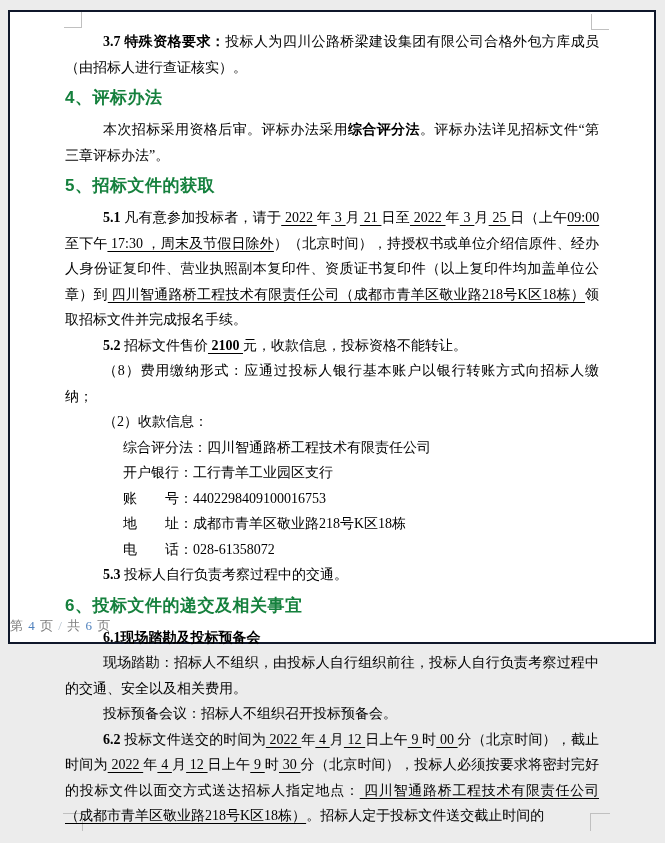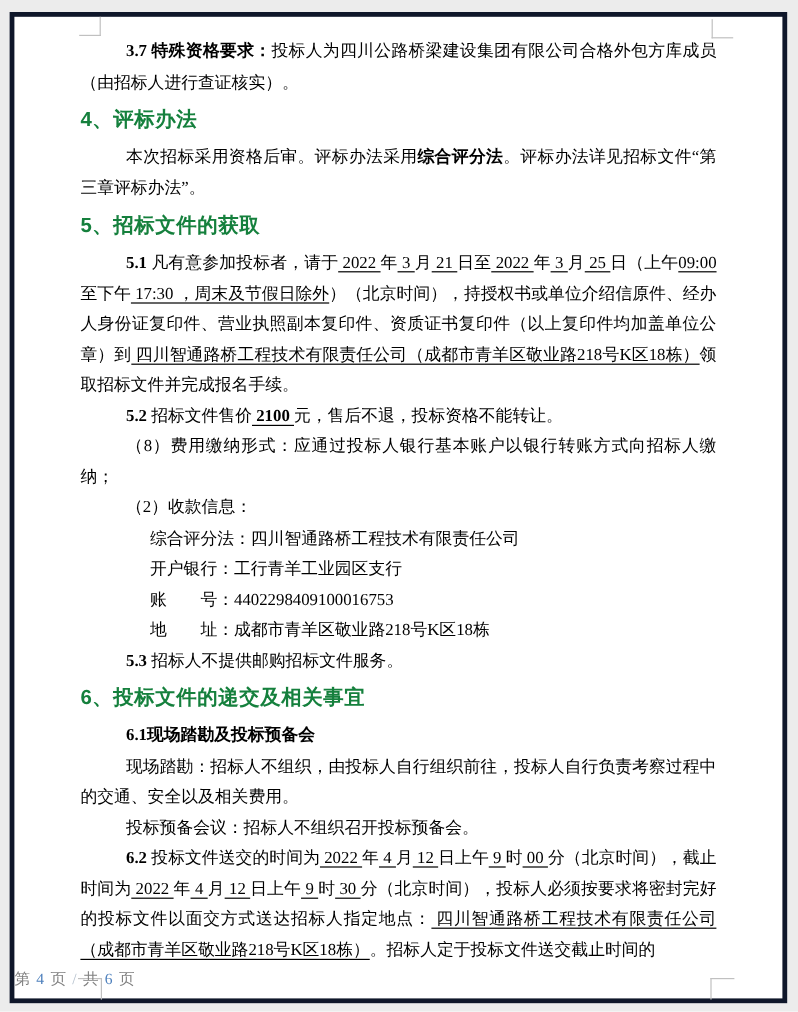--- a/index.html
+++ b/index.html
@@ -5,23 +5,23 @@
   * { margin:0; padding:0; box-sizing:border-box; }
   html,body { width:665px; height:843px; }
   body {
     background:#ececec;
     font-family:"Liberation Serif","DejaVu Serif",serif;
     position:relative;
     overflow:hidden;
   }
   .page {
     position:absolute; left:8px; top:10px;
-    width:648px; height:826px;
+    width:648px; height:634px;
     background:#ffffff;
-    border:4px solid #0f172a;
+    border:2px solid #0f172a;
   }
   .content {
     position:absolute; left:55px; right:55px; top:17px;
     color:#000;
   }
   .p {
     font-size:14px; line-height:25.5px;
     text-align:justify;
     color:#000;
   }
@@ -57,28 +57,29 @@
   <div class="mark tr"></div>
   <div class="mark bl"></div>
   <div class="mark br"></div>
 
   <div class="content">
     <p class="p ind"><span class="b">3.7 </span><span class="b">特殊资格要求：</span><span>投标人为四川公路桥梁建设集团有限公司合格外包方库成员（由招标人进行查证核实）。</span></p>
     <h2 class="h">4、评标办法</h2>
     <p class="p ind"><span>本次招标采用资格后审。评标办法采用</span><span class="b">综合评分法</span><span>。评标办法详见招标文件“第三章评标办法”。</span></p>
     <h2 class="h">5、招标文件的获取</h2>
     <p class="p ind"><span class="b">5.1</span><span> 凡有意参加投标者，请于</span><span class="u"> 2022 </span><span>年</span><span class="u"> 3 </span><span>月</span><span class="u"> 21 </span><span>日至</span><span class="u"> 2022 </span><span>年</span><span class="u"> 3 </span><span>月</span><span class="u"> 25 </span><span>日（上午</span><span class="u">09:00 </span><span> 至下午</span><span class="u"> 17:30 ，周末及节假日除外</span><span>）（北京时间），持授权书或单位介绍信原件、经办人身份证复印件、营业执照副本复印件、资质证书复印件（以上复印件均加盖单位公章）到</span><span class="u"> 四川智通路桥工程技术有限责任公司（成都市青羊区敬业路218号K区18栋）</span><span>领取招标文件并完成报名手续。</span></p>
-    <p class="p ind"><span class="b">5.2</span><span> 招标文件售价</span><span class="b u"> 2100 </span><span>元，售后不退，投标资格不能转让。</span></p>
+    <p class="p ind"><span class="b">5.2</span><span> 招标文件售价</span><span class="b u"> 2100 </span><span>元，收款信息，投标资格不能转让。</span></p>
     <p class="p ind"><span>（8）费用缴纳形式：应通过投标人银行基本账户以银行转账方式向招标人缴纳；</span></p>
     <p class="p ind"><span>（2）收款信息：</span></p>
     <p class="p ind2"><span>综合评分法：四川智通路桥工程技术有限责任公司</span></p>
     <p class="p ind2"><span>开户银行：工行青羊工业园区支行</span></p>
     <p class="p ind2"><span>账　　号：4402298409100016753</span></p>
     <p class="p ind2"><span>地　　址：成都市青羊区敬业路218号K区18栋</span></p>
-    <p class="p ind"><span class="b">5.3</span><span> 招标人不提供邮购招标文件服务。</span></p>
+    <p class="p ind2"><span>电　　话：028-61358072</span></p>
+    <p class="p ind"><span class="b">5.3</span><span> 投标人自行负责考察过程中的交通。</span></p>
     <h2 class="h">6、投标文件的递交及相关事宜</h2>
     <p class="p ind"><span class="b">6.1现场踏勘及投标预备会</span></p>
     <p class="p ind"><span>现场踏勘：招标人不组织，由投标人自行组织前往，投标人自行负责考察过程中的交通、安全以及相关费用。</span></p>
     <p class="p ind"><span>投标预备会议：招标人不组织召开投标预备会。</span></p>
     <p class="p ind"><span class="b">6.2</span><span> 投标文件送交的时间为</span><span class="u"> 2022 </span><span>年</span><span class="u"> 4 </span><span>月</span><span class="u"> 12 </span><span>日上午</span><span class="u"> 9 </span><span>时</span><span class="u"> 00 </span><span>分（北京时间），截止时间为</span><span class="u"> 2022 </span><span>年</span><span class="u"> 4 </span><span>月</span><span class="u"> 12 </span><span>日上午</span><span class="u"> 9 </span><span>时</span><span class="u"> 30 </span><span>分（北京时间），投标人必须按要求将密封完好的投标文件以面交方式送达招标人指定地点：</span><span class="u"> 四川智通路桥工程技术有限责任公司（成都市青羊区敬业路218号K区18栋）</span><span>。招标人定于投标文件送交截止时间的</span></p>
   </div>
 
   <div class="footer"><span>第 </span><span class="num">4</span><span> 页 </span><span class="sep">/</span><span> 共 </span><span class="num">6</span><span> 页</span></div>
 
 </div>

